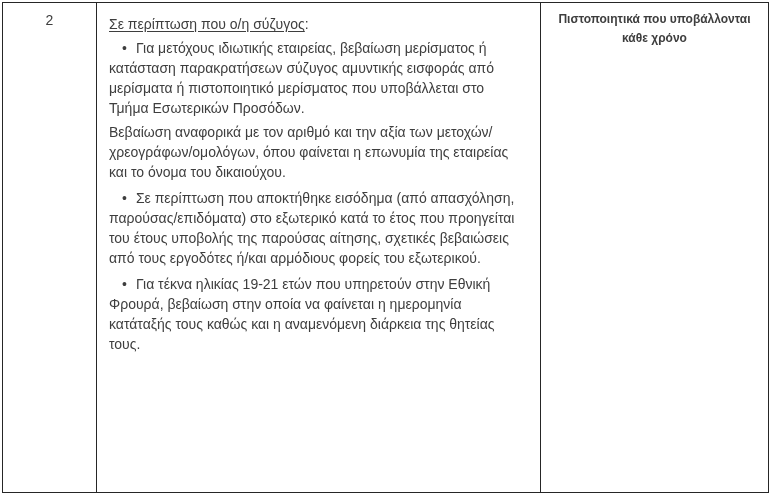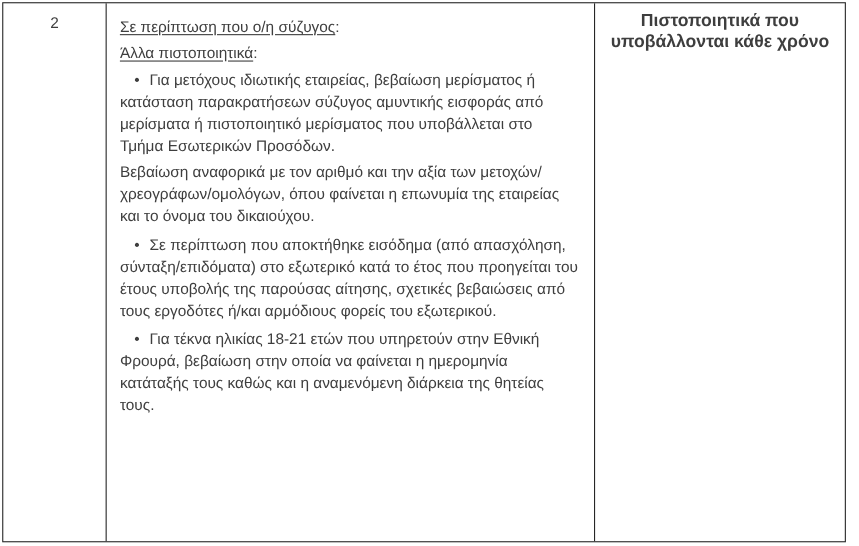--- a/index.html
+++ b/index.html
@@ -65,49 +65,48 @@
     margin-top: 30px;
   }
   .bullet.gap-sm {
     margin-top: 6px;
   }
   .plain {
     margin-top: 0;
   }
   .cell-right {
     padding: 7px 10px 0 10px;
-    font-size: 16px;
+    font-size: 12px;
     line-height: 19px;
     font-weight: bold;
     text-align: center;
   }
 </style>
 </head>
 <body>
 
 <div class="doc-table">
 
   <div class="cell cell-num">
     <span>2</span>
   </div>
 
   <div class="cell cell-main">
 
     <p class="heading"><span class="u">Σε περίπτωση που ο/η σύζυγος</span><span>:</span></p>
 
 
-    <p class="heading heading-2"><span class="u">Άλλα πιστοποιητικά</span><span>:</span></p>
 
     <p class="bullet"><span class="dot">•</span><span>Για μετόχους ιδιωτικής εταιρείας, βεβαίωση μερίσματος ή κατάσταση παρακρατήσεων σύζυγος αμυντικής εισφοράς από μερίσματα ή πιστοποιητικό μερίσματος που υποβάλλεται στο Τμήμα Εσωτερικών Προσόδων.</span></p>
 
     <p class="plain"><span>Βεβαίωση αναφορικά με τον αριθμό και την αξία των μετοχών/ χρεογράφων/ομολόγων, όπου φαίνεται η επωνυμία της εταιρείας και το όνομα του δικαιούχου.</span></p>
 
-    <p class="bullet gap-sm"><span class="dot">•</span><span>Σε περίπτωση που αποκτήθηκε εισόδημα (από απασχόληση, σύνταξη/επιδόματα) στο εξωτερικό κατά το έτος που προηγείται του έτους υποβολής της παρούσας αίτησης, σχετικές βεβαιώσεις από τους εργοδότες ή/και αρμόδιους φορείς του εξωτερικού.</span></p>
+    <p class="bullet gap-sm"><span class="dot">•</span><span>Σε περίπτωση που αποκτήθηκε εισόδημα (από απασχόληση, παρούσας/επιδόματα) στο εξωτερικό κατά το έτος που προηγείται του έτους υποβολής της παρούσας αίτησης, σχετικές βεβαιώσεις από τους εργοδότες ή/και αρμόδιους φορείς του εξωτερικού.</span></p>
 
-    <p class="bullet gap-sm"><span class="dot">•</span><span>Για τέκνα ηλικίας 18-21 ετών που υπηρετούν στην Εθνική Φρουρά, βεβαίωση στην οποία να φαίνεται η ημερομηνία κατάταξής τους καθώς και η αναμενόμενη διάρκεια της θητείας τους.</span></p>
+    <p class="bullet gap-sm"><span class="dot">•</span><span>Για τέκνα ηλικίας 19-21 ετών που υπηρετούν στην Εθνική Φρουρά, βεβαίωση στην οποία να φαίνεται η ημερομηνία κατάταξής τους καθώς και η αναμενόμενη διάρκεια της θητείας τους.</span></p>
 
 
 
   </div>
 
   <div class="cell cell-right">
     <span>Πιστοποιητικά που υποβάλλονται κάθε χρόνο</span>
   </div>
 
 </div>

